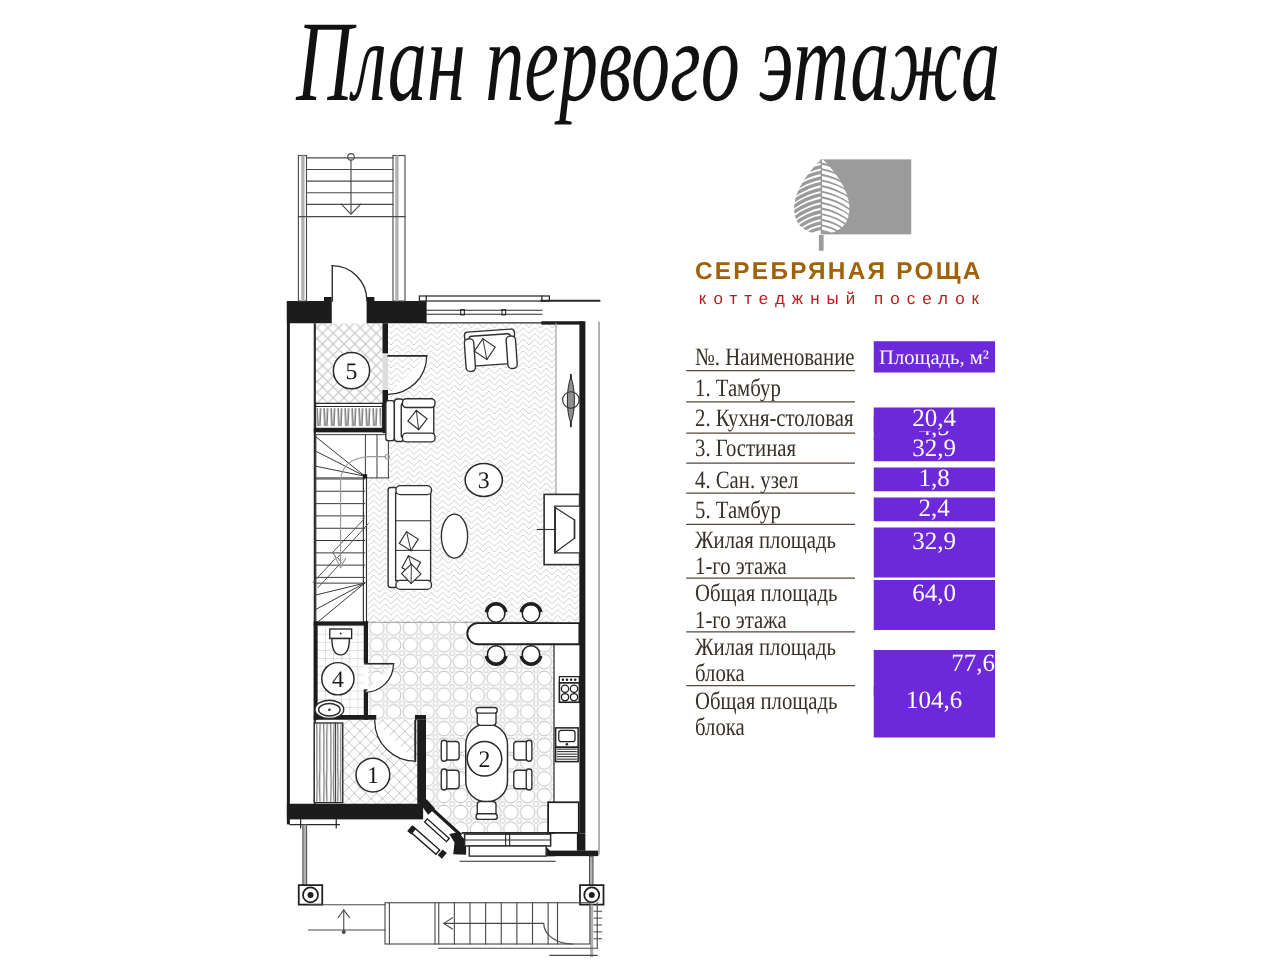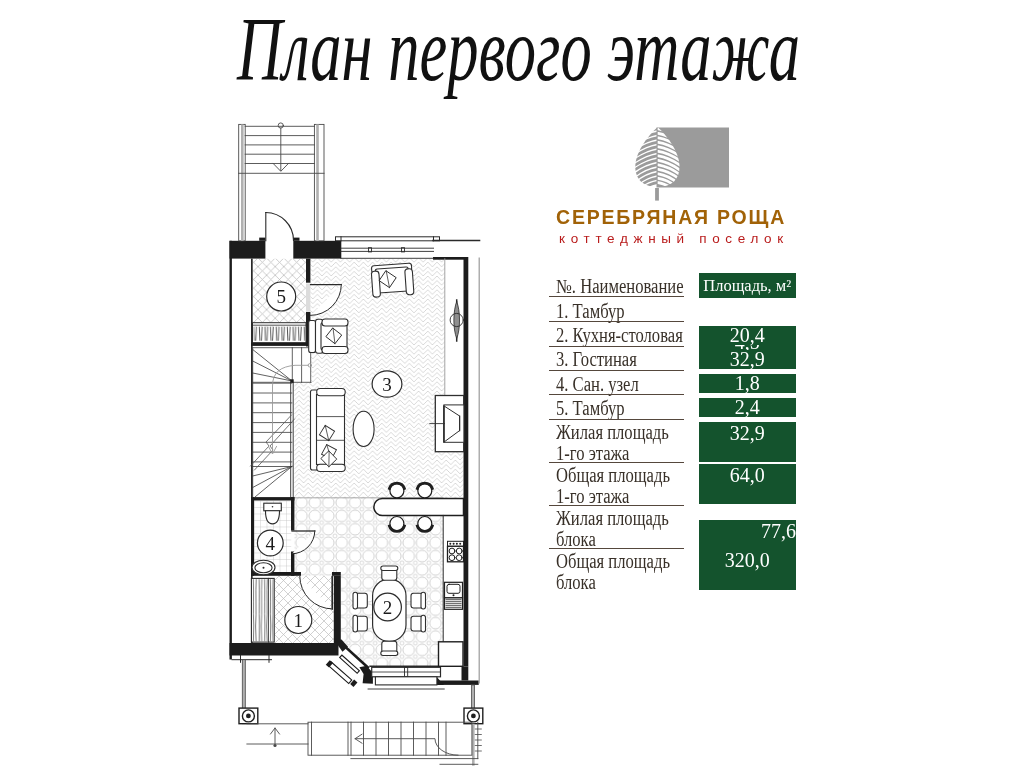--- a/index.html
+++ b/index.html
@@ -9,21 +9,21 @@
   .title{left:237px;top:-4px;font-family:"Liberation Serif",serif;
          font-style:italic;font-size:92px;color:#111;white-space:nowrap;
          transform:scaleX(0.68);transform-origin:0 0;}
   .logoname{left:556px;top:206px;width:232px;font-family:"Liberation Sans",sans-serif;
             font-weight:bold;font-size:19.5px;color:#a16207;letter-spacing:1.8px;
             white-space:nowrap;}
   .logosub{left:559px;top:231px;width:230px;font-family:"Liberation Sans",sans-serif;
            font-size:13.5px;color:#b91c1c;letter-spacing:5.65px;white-space:nowrap;}
   .tl{font-family:"Liberation Serif",serif;font-size:20px;color:#383028;white-space:nowrap;transform:scaleX(0.83);transform-origin:0 0;}
   .tline{height:1px;background:#55473c;left:549px;width:135px;}
-  .dark{left:698.5px;width:97.5px;background:#14532d;color:#fff;
+  .dark{left:698.5px;width:97.5px;background:#6d28d9;color:#fff;
         font-family:"Liberation Serif",serif;font-size:20px;text-align:center;}
 </style>
 </head>
 <body>
 
 <div class="abs title">План первого этажа</div>
 
 <svg class="abs" style="left:630px;top:120px;" width="110" height="90" viewBox="0 0 110 90">
   <defs>
     <clipPath id="leafshape">
@@ -124,21 +124,21 @@
 
 <div class="abs dark" style="top:464px;height:39.5px;line-height:23px;">64,0</div>
 
 <div class="abs tl" style="left:556px;top:507.5px;line-height:21.5px;">Жилая площадь<br>блока</div>
 <div class="abs tline" style="top:547.5px;"></div>
 
 <div class="abs dark" style="top:520px;height:37px;line-height:23px;text-align:right;">77,6</div>
 
 <div class="abs tl" style="left:556px;top:550.5px;line-height:21.5px;">Общая площадь<br>блока</div>
 
-<div class="abs dark" style="top:549px;height:41px;line-height:23px;">320,0</div>
+<div class="abs dark" style="top:549px;height:41px;line-height:23px;">104,6</div>
 
 <svg class="abs" style="left:0;top:0;" width="1024" height="781" viewBox="0 0 1024 781">
   <defs>
     <pattern id="herr" width="9.2" height="4.6" patternUnits="userSpaceOnUse">
       <path d="M0,4.6 L4.6,0 L9.2,4.6" fill="none" stroke="#c9c9c9" stroke-width="0.7"></path>
     </pattern>
     <pattern id="octa" width="13.4" height="13.4" patternUnits="userSpaceOnUse">
       <circle cx="6.7" cy="6.7" r="5.8" fill="none" stroke="#cbcbcb" stroke-width="0.9"></circle>
       <circle cx="0" cy="0" r="1.9" fill="none" stroke="#d0d0d0" stroke-width="0.8"></circle>
       <circle cx="13.4" cy="0" r="1.9" fill="none" stroke="#d0d0d0" stroke-width="0.8"></circle>

